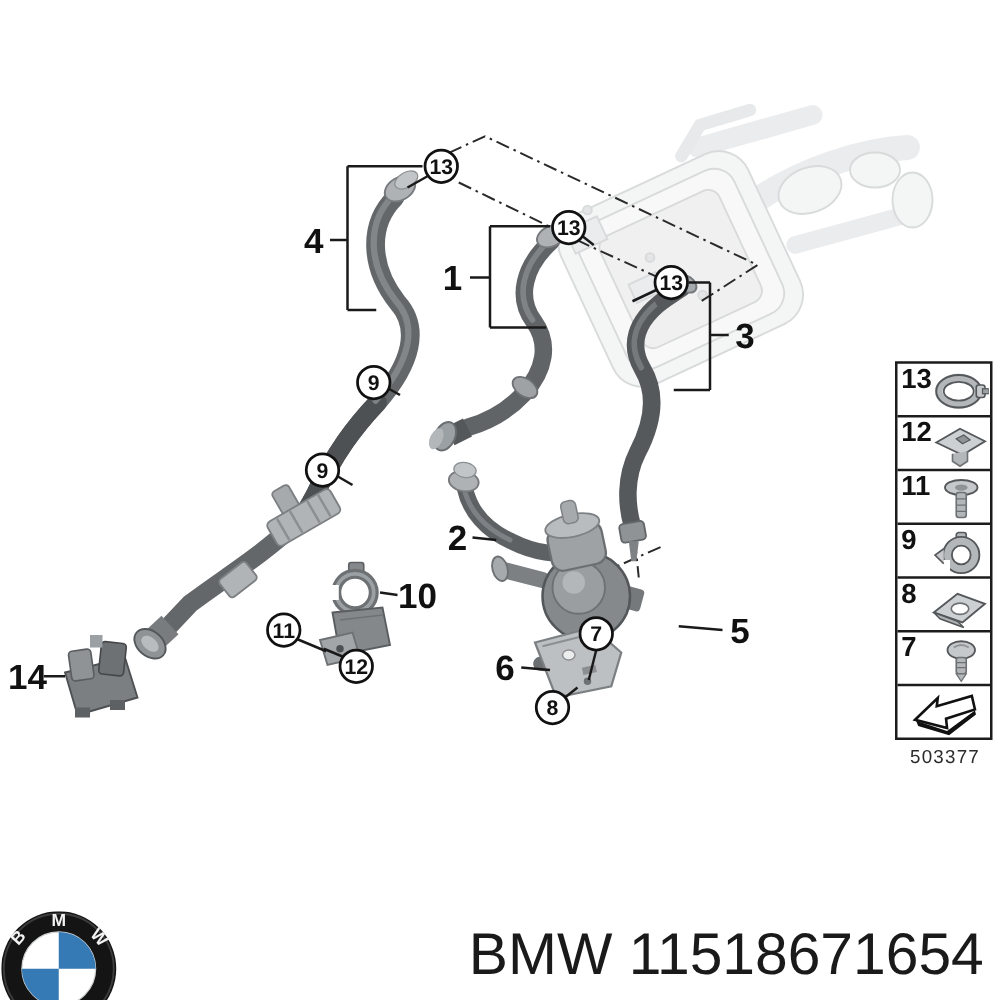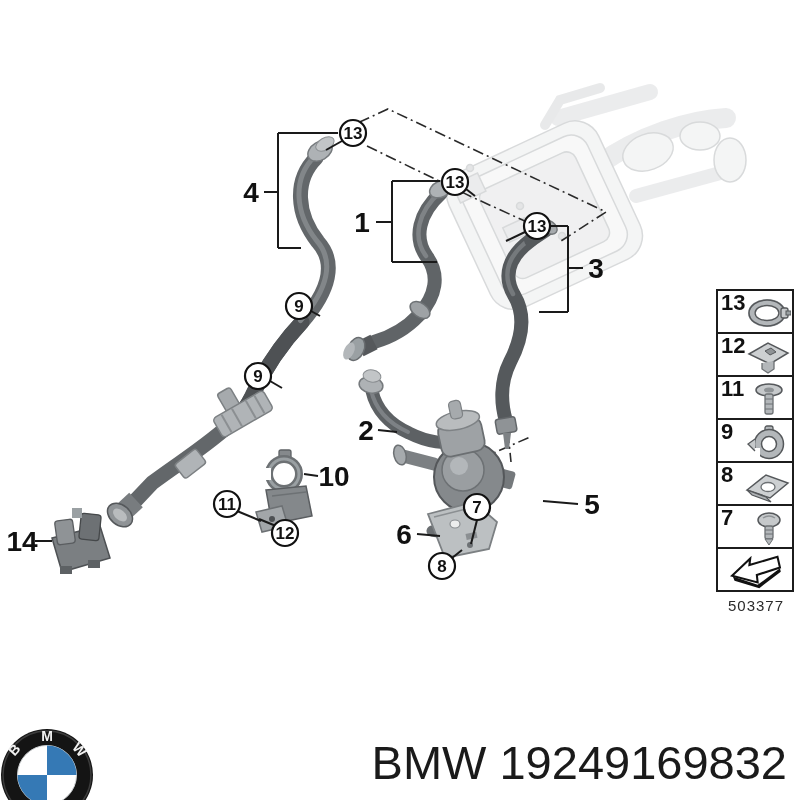--- a/index.html
+++ b/index.html
@@ -290,13 +290,13 @@
 <svg class="bmw-logo" viewBox="0 0 93 93">
   <circle cx="46" cy="46" r="46" fill="#141414"></circle>
   <circle cx="46" cy="46" r="44" fill="none" stroke="#3c3c3c" stroke-width="1.5"></circle>
   <circle cx="46" cy="46" r="29.5" fill="#ffffff" stroke="#cfd2d4" stroke-width="1"></circle>
   <path d="M46,46 L46,16.5 A29.5,29.5 0 0 1 75.5,46 Z" fill="#3579b5"></path>
   <path d="M46,46 L46,75.5 A29.5,29.5 0 0 1 16.5,46 Z" fill="#3579b5"></path>
   <text class="logo-letter" x="17" y="24" transform="rotate(-48 17 24)" text-anchor="middle">B</text>
   <text class="logo-letter" x="46" y="12" text-anchor="middle">M</text>
   <text class="logo-letter" x="75" y="24" transform="rotate(48 75 24)" text-anchor="middle">W</text>
 </svg>
-<div class="part-number">BMW 19249169832</div>
+<div class="part-number">BMW 11518671654</div>
 
 </body></html>

